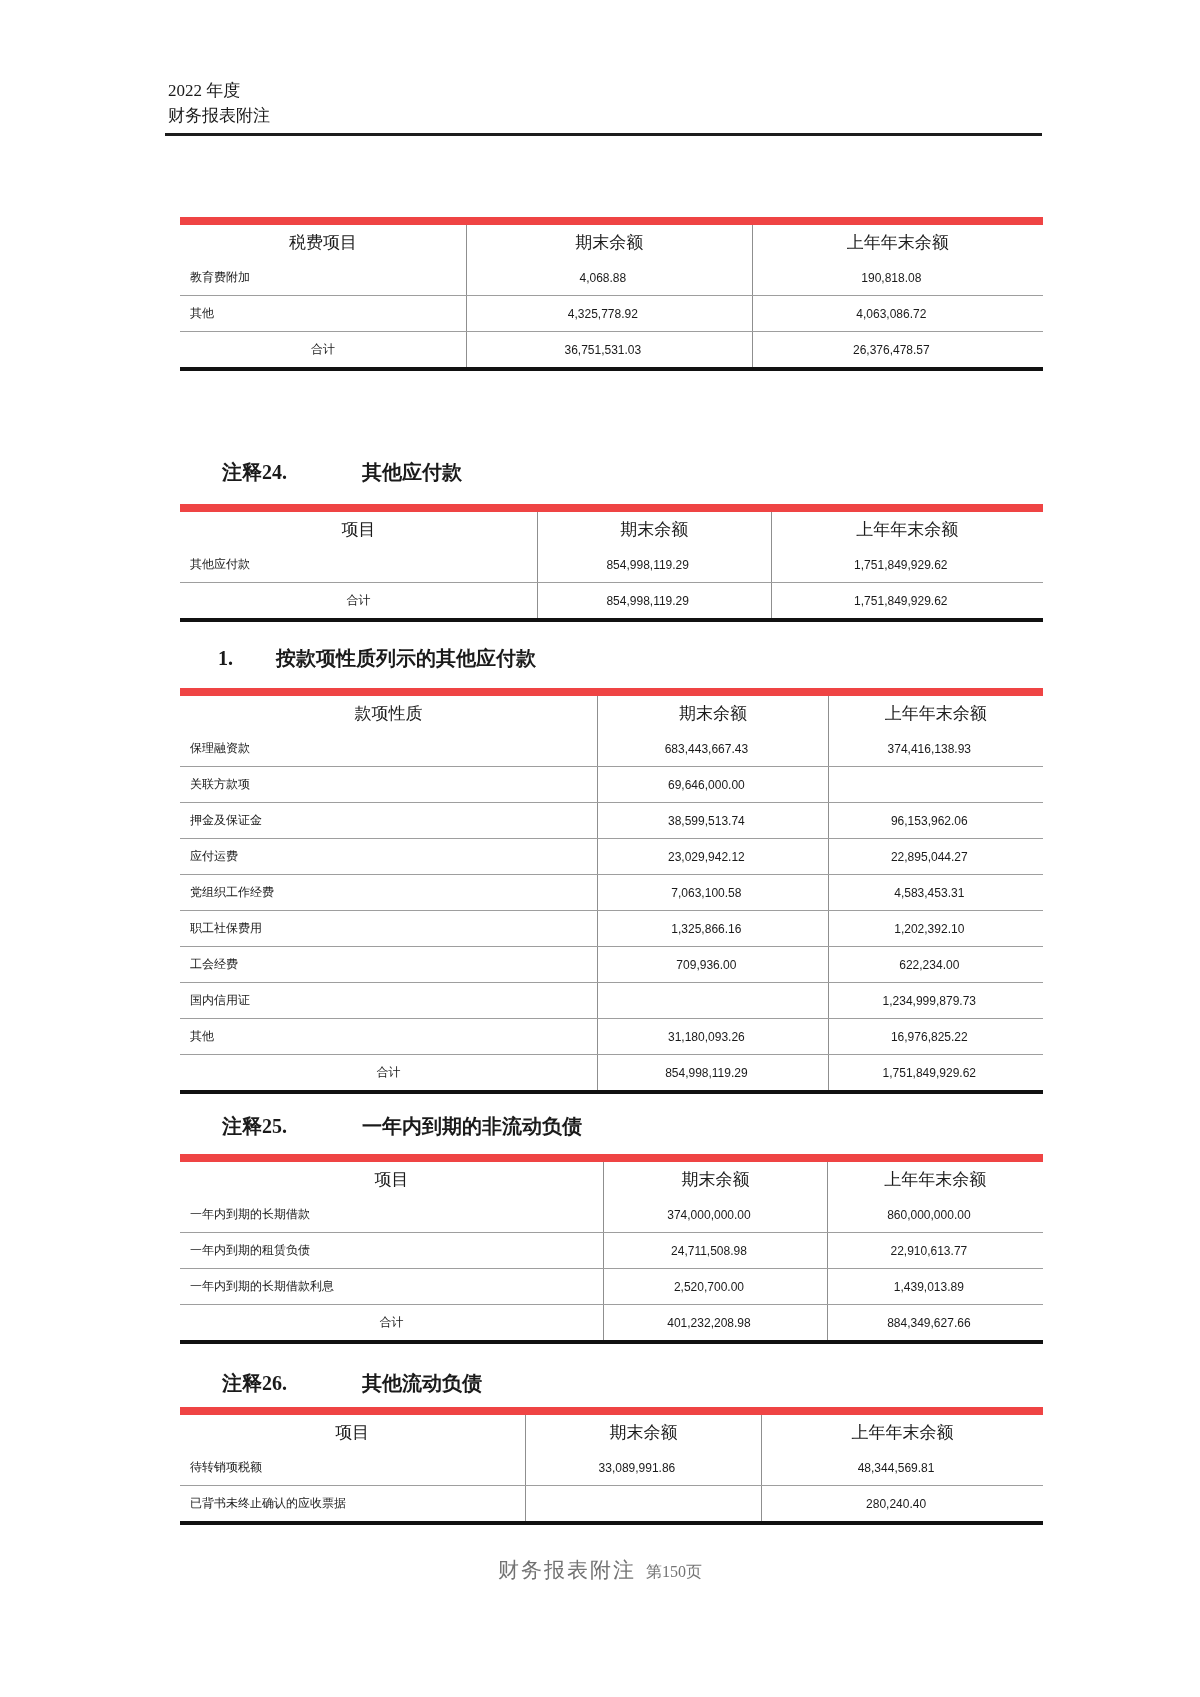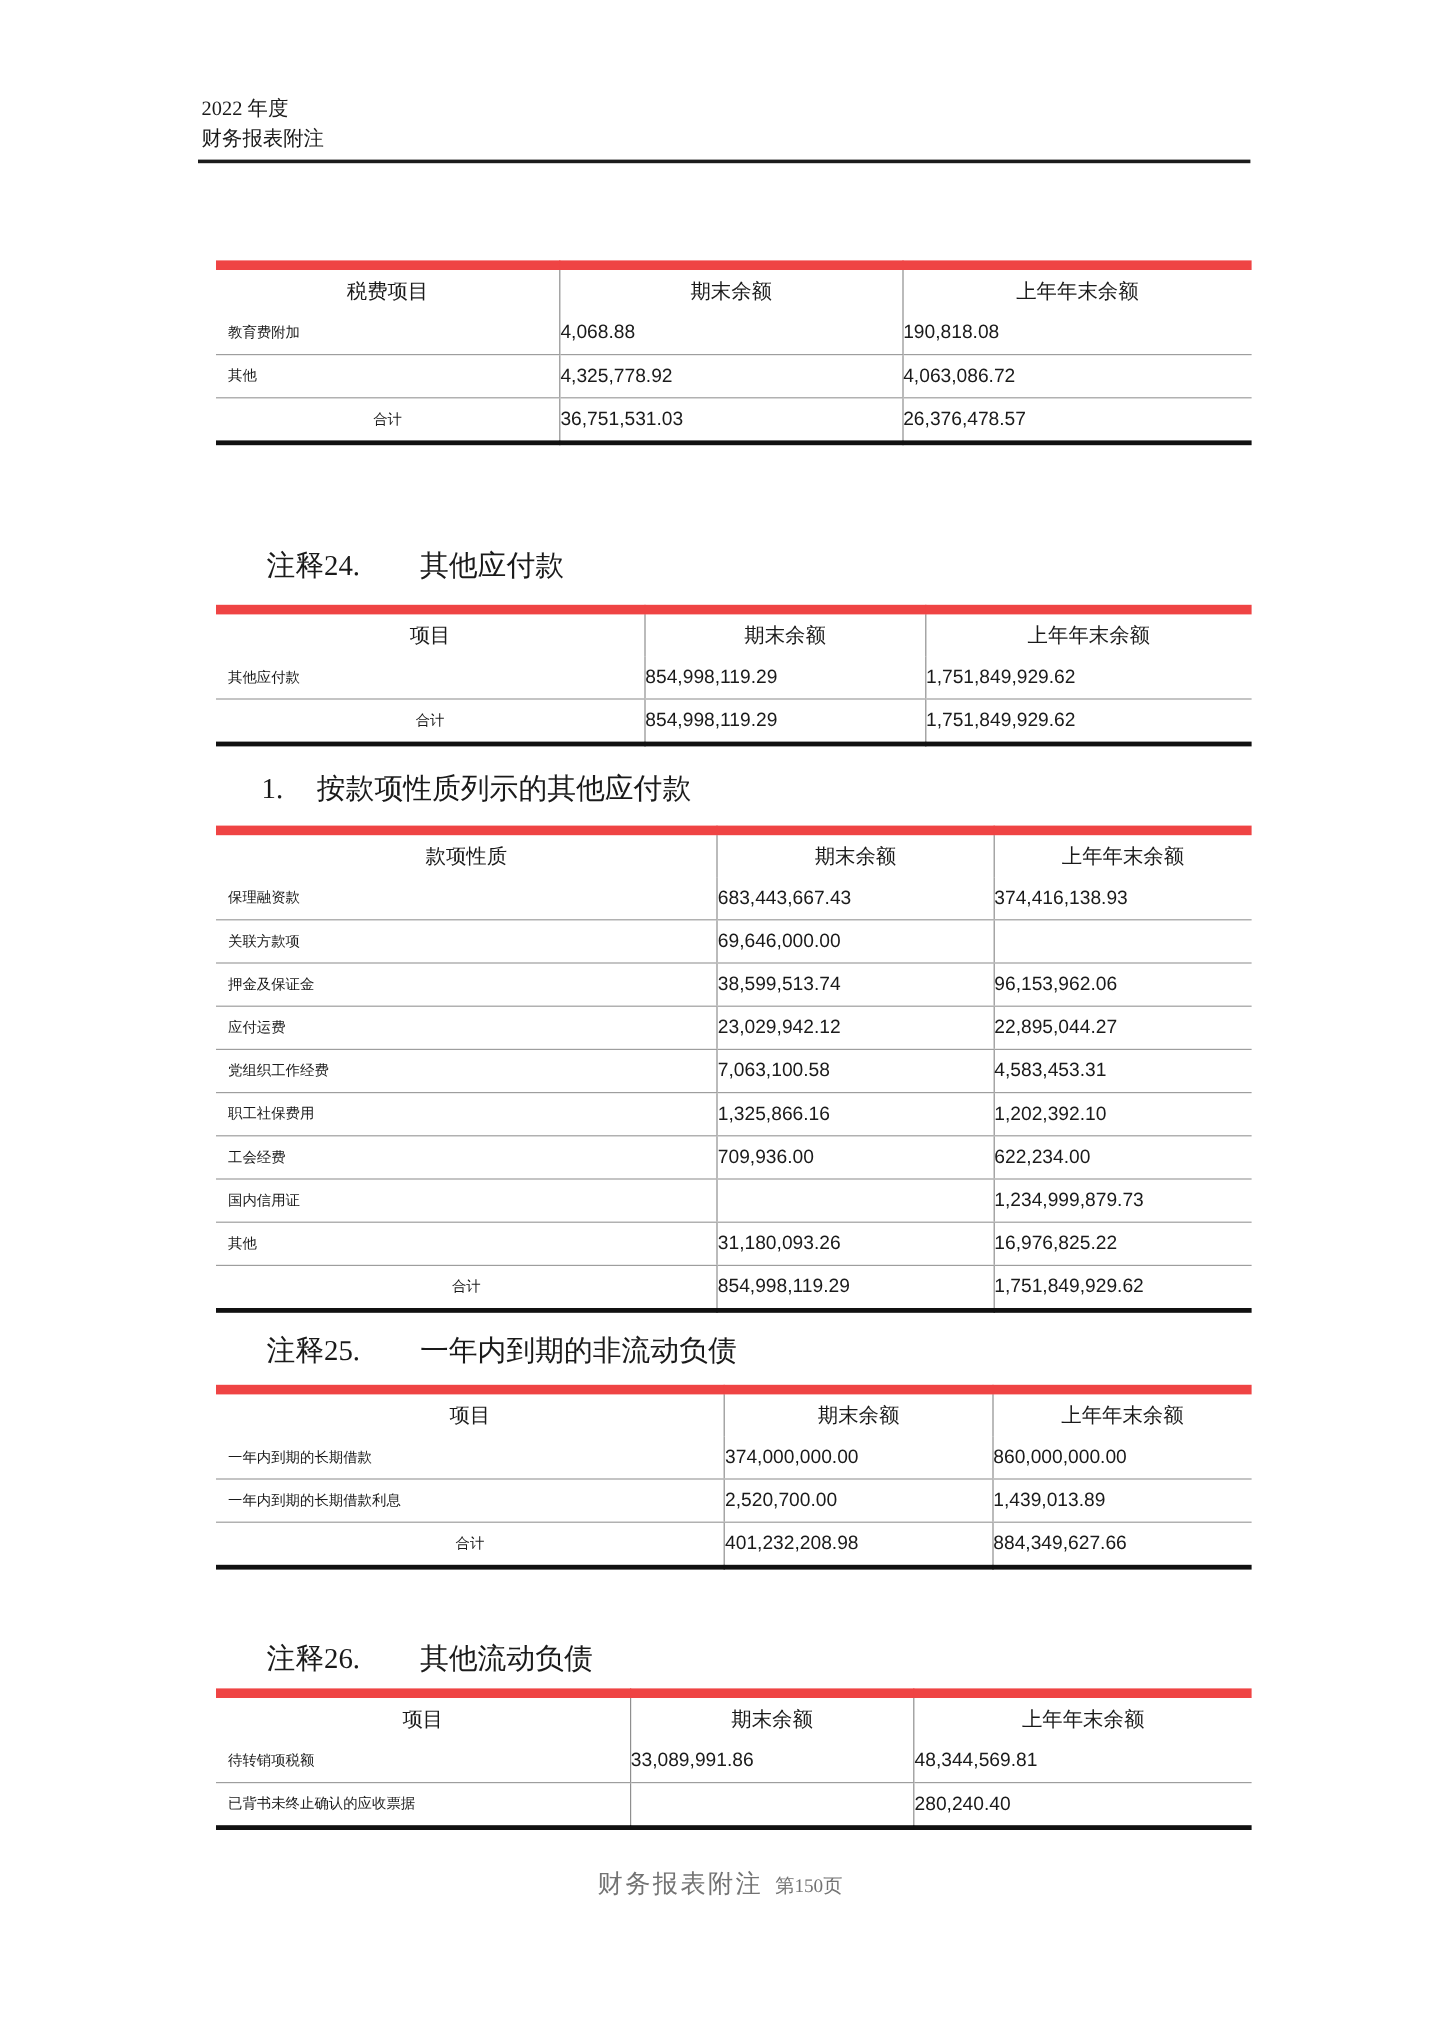--- a/index.html
+++ b/index.html
@@ -11,21 +11,21 @@
     font-family:"Liberation Serif", serif;
     color:#1a1a1a;
     overflow:hidden;
   }
   
   .hdr{position:absolute;left:168px;top:78px;font-size:17px;line-height:25px;}
   .hdr div{white-space:pre;}
   .rule{position:absolute;left:165px;top:133px;width:877px;height:3px;background:#1c1c1c;}
 
   
-  .heading{position:absolute;display:flex;font-weight:normal;font-size:24px;line-height:24px;}
+  .heading{position:absolute;display:flex;font-weight:bold;font-size:20px;line-height:24px;gap:12px;}
   .heading .num{flex:0 0 auto;}
   #h24 .num,#h25 .num,#h26 .num{width:128px;}
   #hsub .num{width:46px;}
   #h24{left:222px;top:460px;}
   #hsub{left:218px;top:646px;}
   #h25{left:222px;top:1114px;}
   #h26{left:222px;top:1371px;}
 
   
   .twrap{position:absolute;left:180px;width:863px;}
@@ -47,21 +47,21 @@
     border-bottom:1px solid #9e9e9e;
     font-weight:normal;
   }
   tr:last-child th, tr:last-child td{border-bottom:none;}
   th+th, td+td{border-left:1px solid #8f8f8f;}
   th{font-size:17px;text-align:center;}
   td.c-label{font-size:12px;text-align:left;padding-left:10px;}
   td.c-label.total{text-align:center;padding-left:0;}
   td.c-num{
     font-family:"Liberation Sans", sans-serif;
-    font-size:16px;text-align:left;padding-right:13px;
+    font-size:12px;text-align:center;padding-right:13px;
   }
   
   #t0 col.c1{width:33.2%}#t0 col.c2{width:33.1%}#t0 col.c3{width:33.7%}
   #t1 col.c1{width:41.4%}#t1 col.c2{width:27.1%}#t1 col.c3{width:31.5%}
   #t2 col.c1{width:48.4%}#t2 col.c2{width:26.7%}#t2 col.c3{width:24.9%}
   #t3 col.c1{width:49.1%}#t3 col.c2{width:25.9%}#t3 col.c3{width:25.0%}
   #t4 col.c1{width:40.0%}#t4 col.c2{width:27.4%}#t4 col.c3{width:32.6%}
 
   
   .footer{
@@ -243,20 +243,25 @@
             <th>上年年末余额</th>
           </tr>
         </thead>
         <tbody>
           <tr>
             <td class="c-label">一年内到期的长期借款</td>
             <td class="c-num">374,000,000.00</td>
             <td class="c-num">860,000,000.00</td>
           </tr>
           <tr>
+            <td class="c-label">一年内到期的租赁负债</td>
+            <td class="c-num">24,711,508.98</td>
+            <td class="c-num">22,910,613.77</td>
+          </tr>
+          <tr>
             <td class="c-label">一年内到期的长期借款利息</td>
             <td class="c-num">2,520,700.00</td>
             <td class="c-num">1,439,013.89</td>
           </tr>
           <tr>
             <td class="c-label total">合计</td>
             <td class="c-num">401,232,208.98</td>
             <td class="c-num">884,349,627.66</td>
           </tr>
         </tbody>

